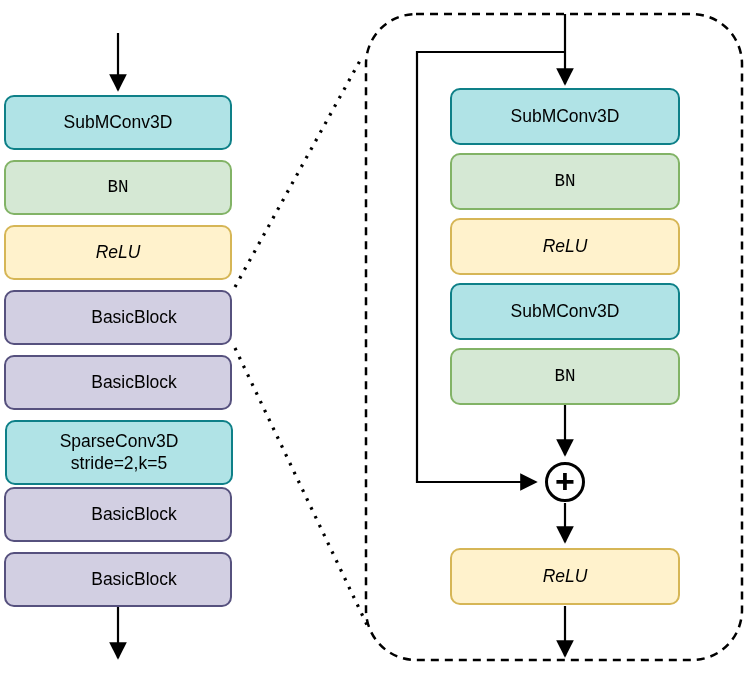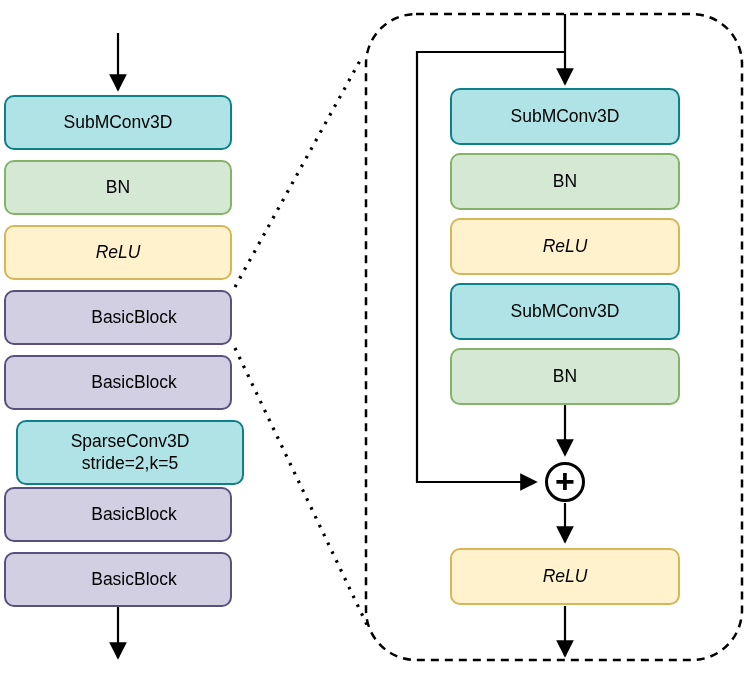--- a/index.html
+++ b/index.html
@@ -26,21 +26,21 @@
     align-items: center;
     justify-content: center;
     border: 2px solid;
     border-radius: 10px;
     font-size: 17.5px;
     line-height: 1.22;
     color: #000;
     text-align: center;
   }
   .teal   { background: var(--teal-fill,   #b0e3e6); border-color: var(--teal-stroke,   #0e8088); align-items: center; }
-  .green  { background: var(--green-fill,  #d5e8d4); border-color: var(--green-stroke,  #82b366); }
+  .green  { background: var(--green-fill,  #d5e8d4); border-color: var(--green-stroke,  #82b366); font-family: Liberation Mono, monospace; }
   .yellow { background: var(--yellow-fill, #fff2cc); border-color: var(--yellow-stroke, #d6b656); font-style: italic; }
   .purple { background: var(--purple-fill, #d2cfe2); border-color: var(--purple-stroke, #56517e); padding-left: 32px; }
 
   .sum-node {
     position: absolute;
     z-index: 1;
     left: 545px;
     top: 462px;
     width: 40px;
     height: 40px;
@@ -95,21 +95,21 @@
   </div>
   <div class="block yellow" style="left:4px;top:225px;width:228px;height:55px">
     <span>ReLU</span>
   </div>
   <div class="block purple" style="left:4px;top:290px;width:228px;height:55px">
     <span>BasicBlock</span>
   </div>
   <div class="block purple" style="left:4px;top:355px;width:228px;height:55px">
     <span>BasicBlock</span>
   </div>
-  <div class="block teal" style="left:16px;top:420px;width:228px;height:65px">
+  <div class="block teal" style="left:5px;top:420px;width:228px;height:65px">
     <span>SparseConv3D</span>
     <span>stride=2,k=5</span>
   </div>
   <div class="block purple" style="left:4px;top:487px;width:228px;height:55px">
     <span>BasicBlock</span>
   </div>
   <div class="block purple" style="left:4px;top:552px;width:228px;height:55px">
     <span>BasicBlock</span>
   </div>
 

